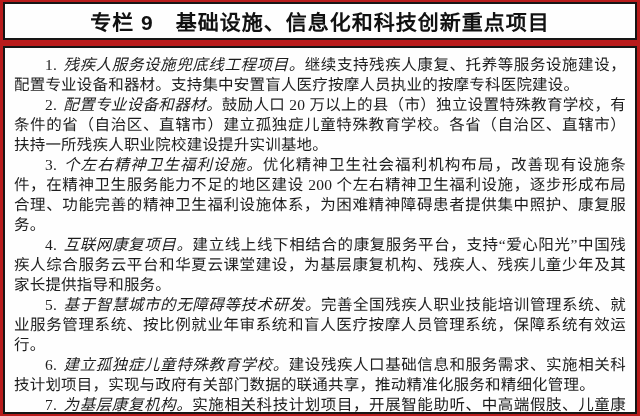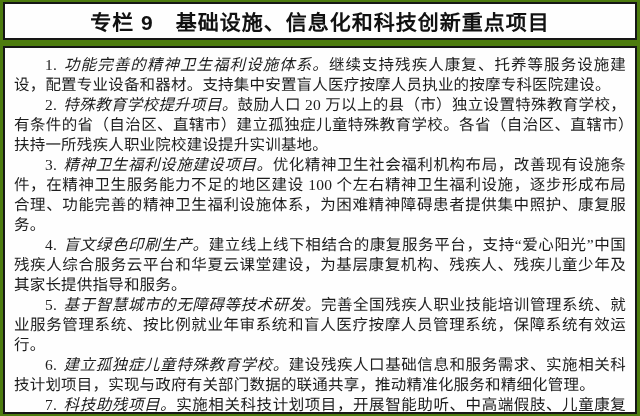--- a/index.html
+++ b/index.html
@@ -4,21 +4,21 @@
 <style>
   html, body {
     margin: 0;
     padding: 0;
     background: #ffffff;
   }
   .page {
     position: relative;
     width: 640px;
     height: 416px;
-    background: #4d7c0f;
+    background: #b91c1c;
     font-family: "Liberation Serif", "DejaVu Serif", serif;
     color: #1d1d1d;
     overflow: hidden;
   }
   .title-box {
     position: absolute;
     left: 3px;
     right: 3px;
     top: 2px;
     height: 38px;
@@ -68,28 +68,28 @@
 <body>
 
 <div class="page">
 
   <div class="title-box">
     <div class="title-text">专栏 9　基础设施、信息化和科技创新重点项目</div>
   </div>
 
   <div class="body-box">
 
-    <p class="item"><span class="num">1.</span><span class="heading">功能完善的精神卫生福利设施体系。</span><span class="body-text">继续支持残疾人康复、托养等服务设施建设，配置专业设备和器材。支持集中安置盲人医疗按摩人员执业的按摩专科医院建设。</span></p>
+    <p class="item"><span class="num">1.</span><span class="heading">残疾人服务设施兜底线工程项目。</span><span class="body-text">继续支持残疾人康复、托养等服务设施建设，配置专业设备和器材。支持集中安置盲人医疗按摩人员执业的按摩专科医院建设。</span></p>
 
-    <p class="item"><span class="num">2.</span><span class="heading">特殊教育学校提升项目。</span><span class="body-text">鼓励人口 20 万以上的县（市）独立设置特殊教育学校，有条件的省（自治区、直辖市）建立孤独症儿童特殊教育学校。各省（自治区、直辖市）扶持一所残疾人职业院校建设提升实训基地。</span></p>
+    <p class="item"><span class="num">2.</span><span class="heading">配置专业设备和器材。</span><span class="body-text">鼓励人口 20 万以上的县（市）独立设置特殊教育学校，有条件的省（自治区、直辖市）建立孤独症儿童特殊教育学校。各省（自治区、直辖市）扶持一所残疾人职业院校建设提升实训基地。</span></p>
 
-    <p class="item"><span class="num">3.</span><span class="heading">精神卫生福利设施建设项目。</span><span class="body-text">优化精神卫生社会福利机构布局，改善现有设施条件，在精神卫生服务能力不足的地区建设 100 个左右精神卫生福利设施，逐步形成布局合理、功能完善的精神卫生福利设施体系，为困难精神障碍患者提供集中照护、康复服务。</span></p>
+    <p class="item"><span class="num">3.</span><span class="heading">个左右精神卫生福利设施。</span><span class="body-text">优化精神卫生社会福利机构布局，改善现有设施条件，在精神卫生服务能力不足的地区建设 200 个左右精神卫生福利设施，逐步形成布局合理、功能完善的精神卫生福利设施体系，为困难精神障碍患者提供集中照护、康复服务。</span></p>
 
-    <p class="item"><span class="num">4.</span><span class="heading">盲文绿色印刷生产。</span><span class="body-text">建立线上线下相结合的康复服务平台，支持“爱心阳光”中国残疾人综合服务云平台和华夏云课堂建设，为基层康复机构、残疾人、残疾儿童少年及其家长提供指导和服务。</span></p>
+    <p class="item"><span class="num">4.</span><span class="heading">互联网康复项目。</span><span class="body-text">建立线上线下相结合的康复服务平台，支持“爱心阳光”中国残疾人综合服务云平台和华夏云课堂建设，为基层康复机构、残疾人、残疾儿童少年及其家长提供指导和服务。</span></p>
 
     <p class="item"><span class="num">5.</span><span class="heading">基于智慧城市的无障碍等技术研发。</span><span class="body-text">完善全国残疾人职业技能培训管理系统、就业服务管理系统、按比例就业年审系统和盲人医疗按摩人员管理系统，保障系统有效运行。</span></p>
 
     <p class="item"><span class="num">6.</span><span class="heading">建立孤独症儿童特殊教育学校。</span><span class="body-text">建设残疾人口基础信息和服务需求、实施相关科技计划项目，实现与政府有关部门数据的联通共享，推动精准化服务和精细化管理。</span></p>
 
-    <p class="item"><span class="num">7.</span><span class="heading">科技助残项目。</span><span class="body-text">实施相关科技计划项目，开展智能助听、中高端假肢、儿童康复机器人、基于智慧城市的无障碍等技术研发，推动 3D 盲文绿色印刷生产、语音字幕实时转换、智能化轮椅、柔性可穿戴外骨骼辅助机器人等技术和产品推广应用。</span></p>
+    <p class="item"><span class="num">7.</span><span class="heading">为基层康复机构。</span><span class="body-text">实施相关科技计划项目，开展智能助听、中高端假肢、儿童康复机器人、基于智慧城市的无障碍等技术研发，推动 3D 盲文绿色印刷生产、语音字幕实时转换、智能化轮椅、柔性可穿戴外骨骼辅助机器人等技术和产品推广应用。</span></p>
 
   </div>
 </div>
 
 </body></html>

